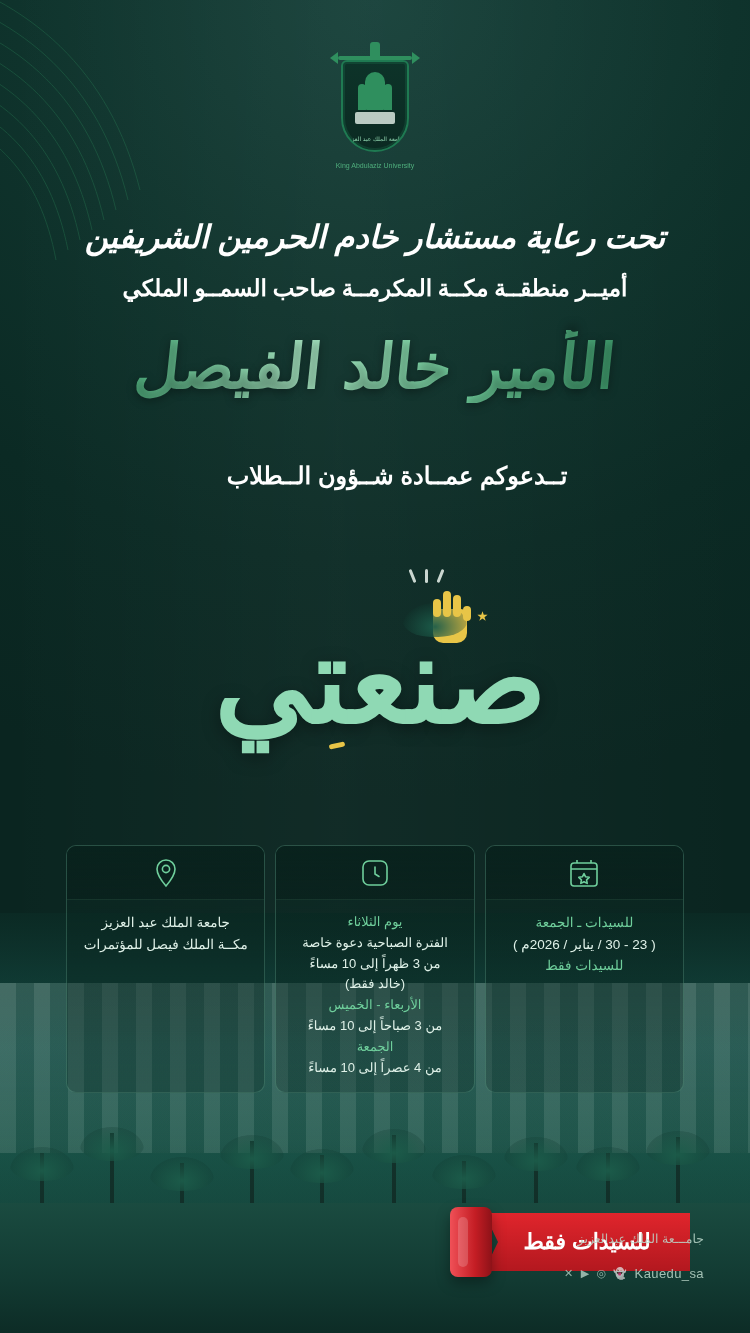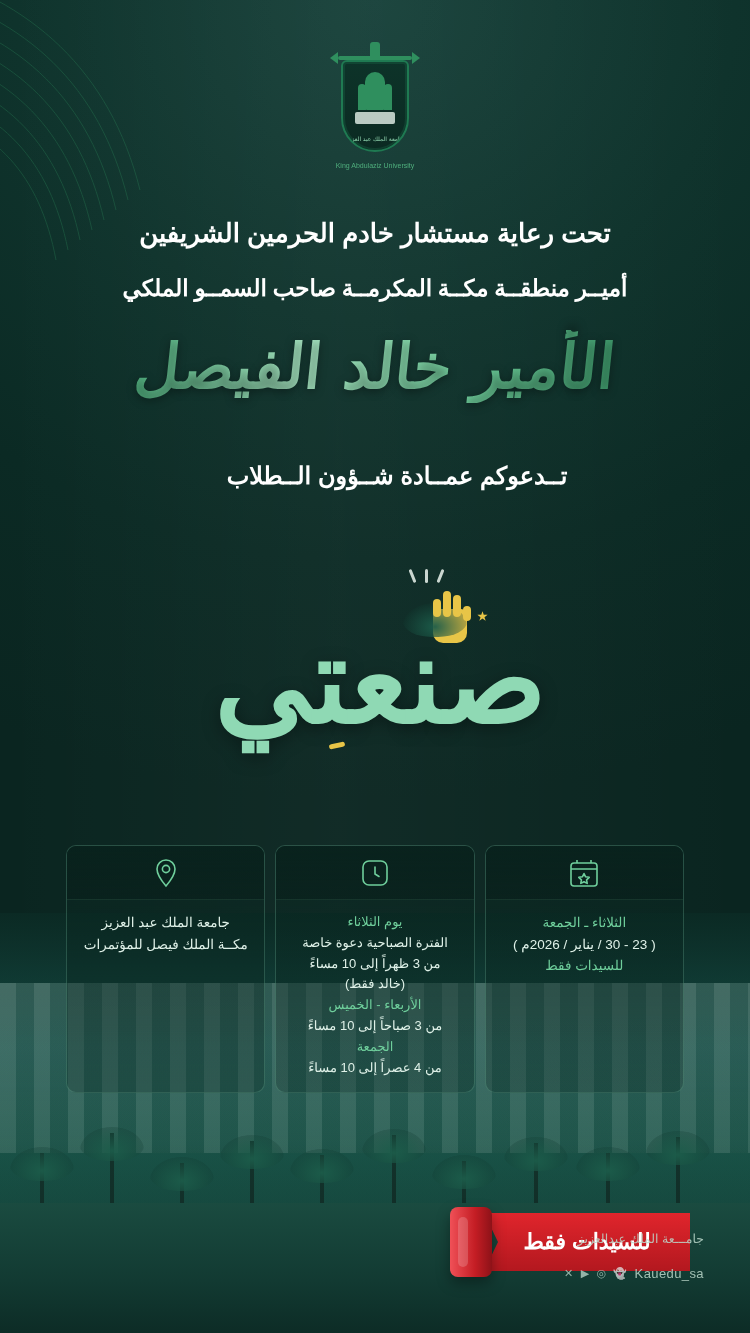--- a/index.html
+++ b/index.html
@@ -85,21 +85,21 @@
   .logo-caption{
     position:absolute; left:0; right:0; bottom:-2px; text-align:center;
     font-size:7px; color:#4fae7d;
   }
 
   
   .head {
     position: absolute; left: 0; right: 0;
     text-align: center; color: #ffffff;
   }
-  .h1 { top: 218px; font-size: 26px; font-weight: bold; letter-spacing: .2px; }
+  .h1 { top: 218px; font-size: 32px; font-weight: bold; letter-spacing: .2px; font-style: italic; }
   .h2 { top: 275px; font-size: 23px; font-weight: bold; letter-spacing: 1.2px; font-family: Liberation Serif, serif; }
 
   .calligraphy {
     position: absolute; top: 330px; left: 0; right: 0;
     text-align: center;
   }
   .calligraphy .name {
     display:inline-block;
     font-family: "DejaVu Serif", serif;
     font-size: 62px;
@@ -340,21 +340,21 @@
   <div class="cards">
 
     <div class="card">
       <div class="iconbar">
         <svg width="34" height="34" viewBox="0 0 34 34" fill="none" stroke="#6fcf9c" stroke-width="1.6">
           <rect x="4" y="7" width="26" height="23" rx="3"></rect>
           <path d="M4 13h26M10 7V4M24 7V4"></path>
           <path d="M17 17.5l1.6 3.3 3.6.5-2.6 2.5.6 3.6-3.2-1.7-3.2 1.7.6-3.6-2.6-2.5 3.6-.5z" stroke-linejoin="round"></path>
         </svg>
       </div>
-      <div class="line accent">الثلاثاء ـ الجمعة</div>
+      <div class="line accent">للسيدات ـ الجمعة</div>
       <div class="line">( 23 - 30 / يناير / 2026م )</div>
       <div class="line accent">للسيدات فقط</div>
     </div>
 
     <div class="card">
       <div class="iconbar">
         <svg width="34" height="34" viewBox="0 0 34 34" fill="none" stroke="#6fcf9c" stroke-width="1.6">
           <rect x="5" y="5" width="24" height="24" rx="6"></rect>
           <path d="M17 11v7l4 2.5" stroke-linecap="round"></path>
         </svg>

